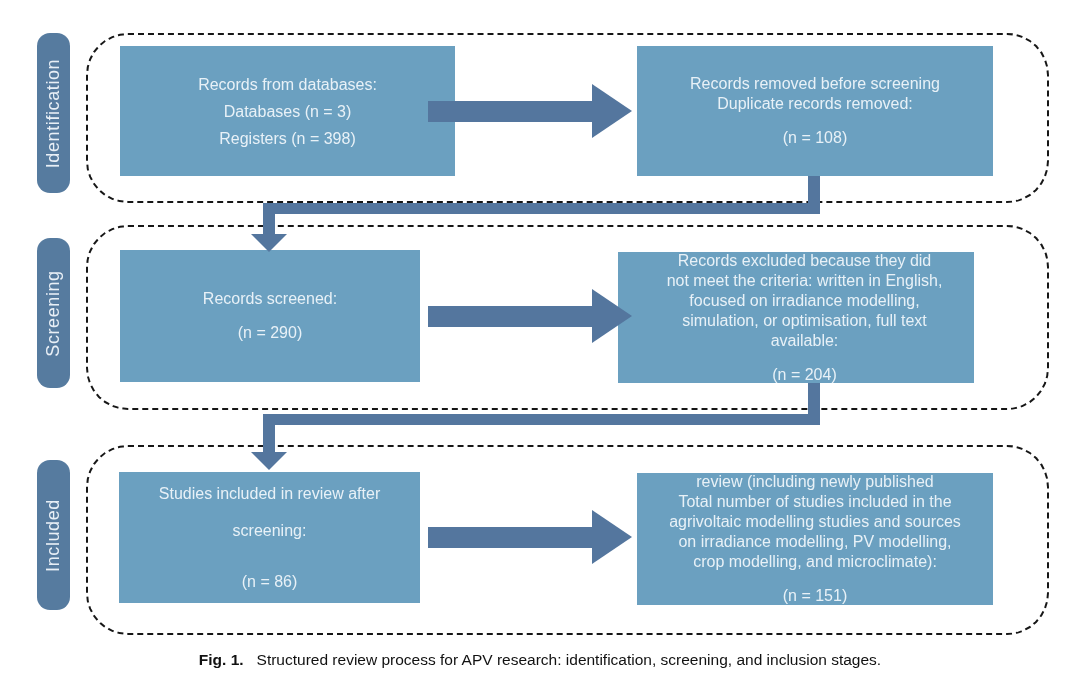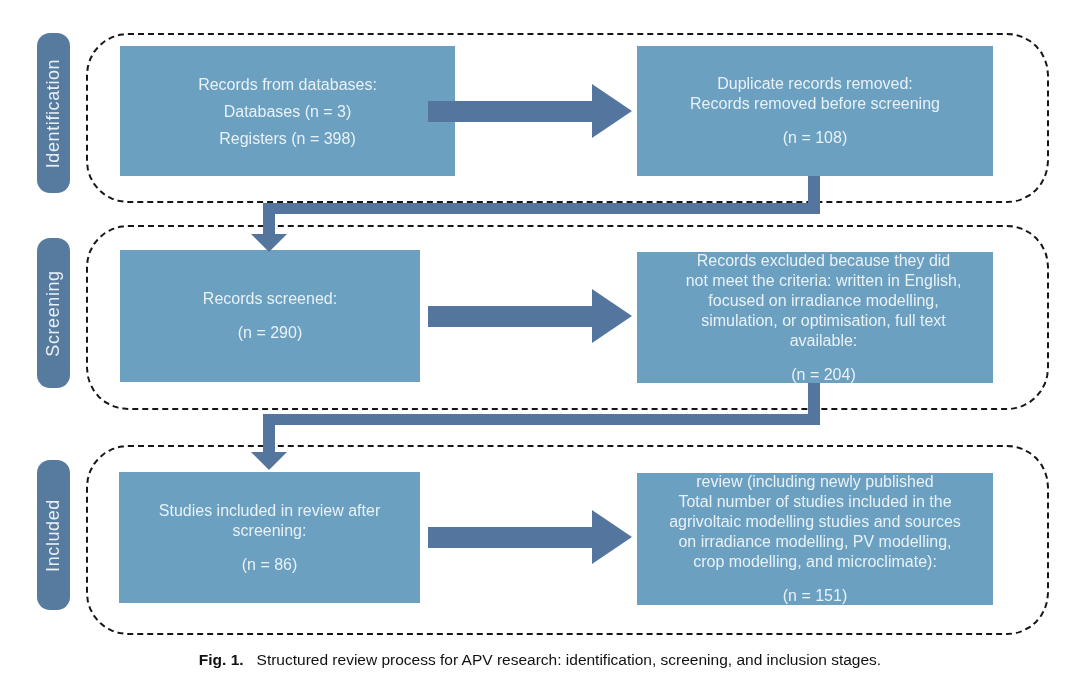--- a/index.html
+++ b/index.html
@@ -62,39 +62,39 @@
   <div class="slabel" style="left:37px; top:460px; width:33px; height:150px;">
     <span>Included</span>
   </div>
 
   <div class="fbox roomy" style="left:120px; top:46px; width:335px; height:130px;">
     <div class="ln">Records from databases:</div>
     <div class="ln">Databases (n = 3)</div>
     <div class="ln">Registers (n = 398)</div>
   </div>
   <div class="fbox" style="left:637px; top:46px; width:356px; height:130px;">
+    <div class="ln">Records removed before screening</div>
     <div class="ln">Duplicate records removed:</div>
-    <div class="ln">Records removed before screening</div>
     <div class="count">(n = 108)</div>
   </div>
 
   <div class="fbox" style="left:120px; top:250px; width:300px; height:132px;">
     <div class="ln">Records screened:</div>
     <div class="count">(n = 290)</div>
   </div>
-  <div class="fbox" style="left:637px; top:252px; width:356px; height:131px;padding-left:17px;">
+  <div class="fbox" style="left:618px; top:252px; width:356px; height:131px;padding-left:17px;">
     <div class="ln">Records excluded because they did</div>
     <div class="ln">not meet the criteria: written in English,</div>
     <div class="ln">focused on irradiance modelling,</div>
     <div class="ln">simulation, or optimisation, full text</div>
     <div class="ln">available:</div>
     <div class="count">(n = 204)</div>
   </div>
 
-  <div class="fbox" style="left:119px; top:472px; width:301px; height:131px;">
+  <div class="fbox" style="left:119px; top:472px; width:301px; height:131px;gap:17px;">
     <div class="ln">Studies included in review after</div>
     <div class="ln">screening:</div>
     <div class="count">(n = 86)</div>
   </div>
   <div class="fbox" style="left:637px; top:473px; width:356px; height:132px;">
     <div class="ln">review (including newly published</div>
     <div class="ln">Total number of studies included in the</div>
     <div class="ln">agrivoltaic modelling studies and sources</div>
     <div class="ln">on irradiance modelling, PV modelling,</div>
     <div class="ln">crop modelling, and microclimate):</div>

